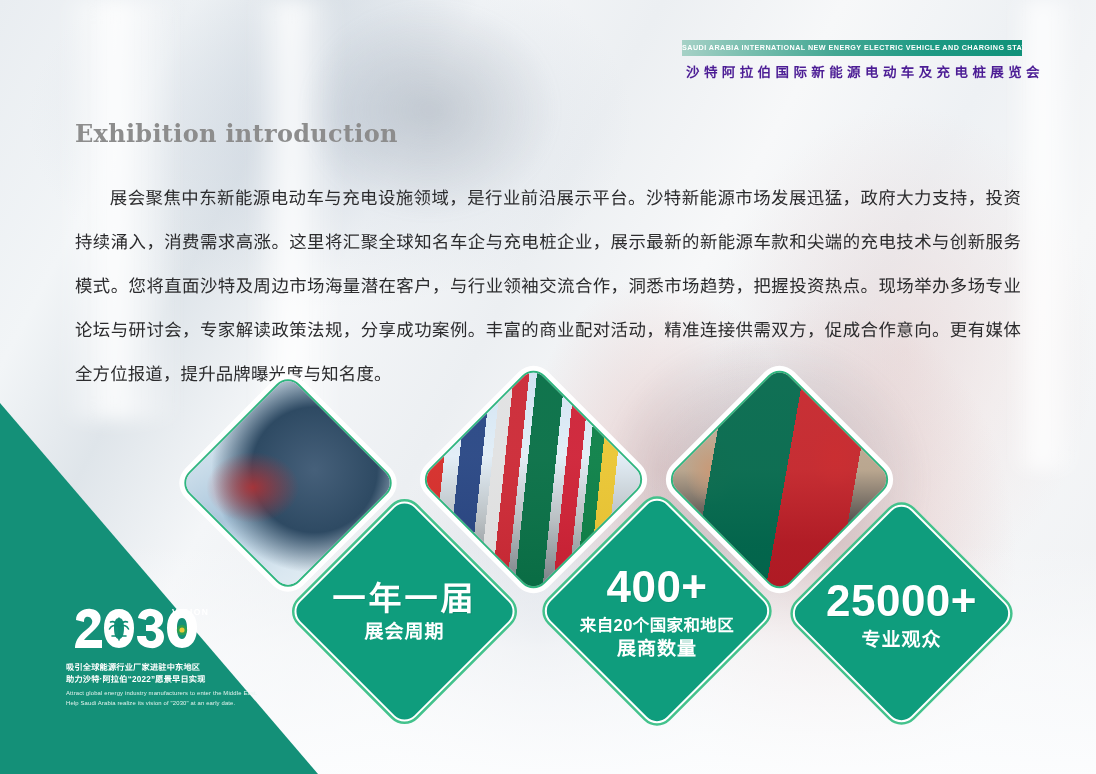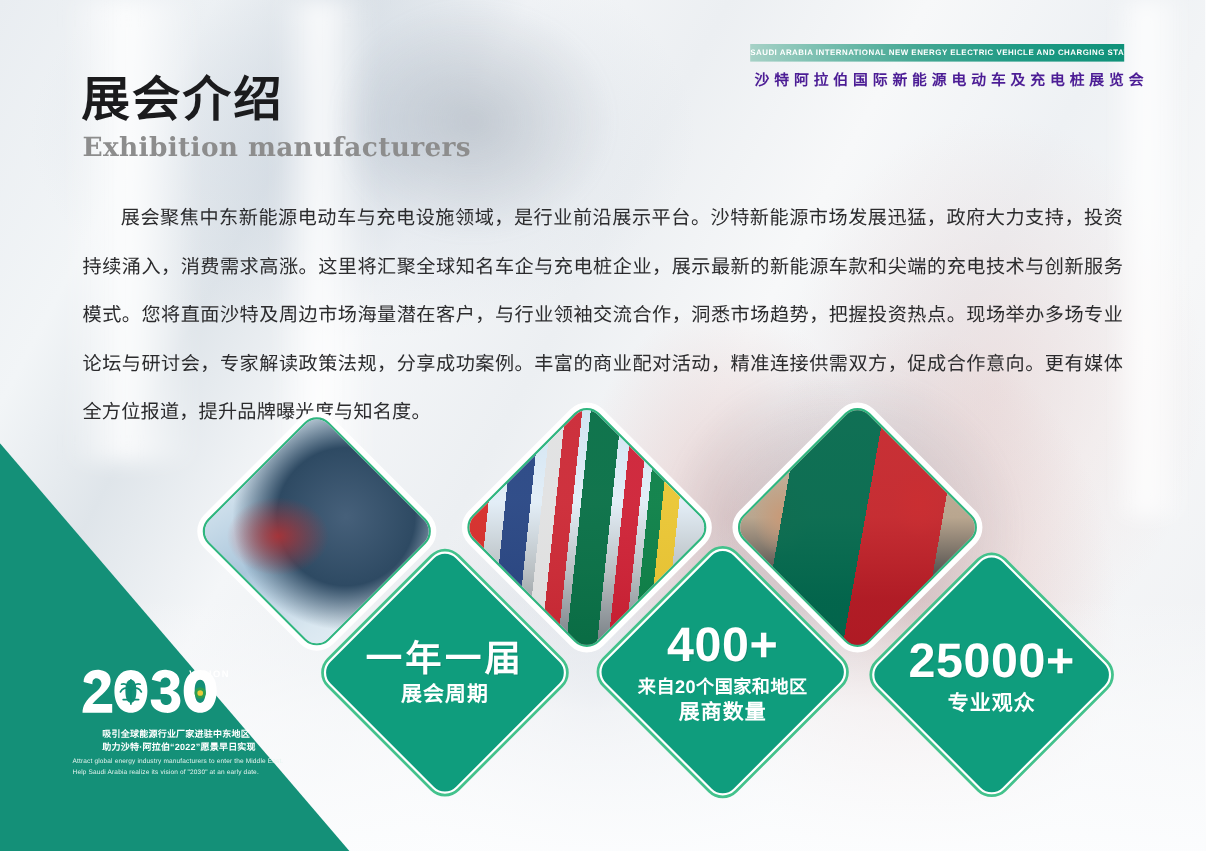--- a/index.html
+++ b/index.html
@@ -155,21 +155,20 @@
     margin-left: 6px;
   }
   .vision-logo svg { display: block; }
   .vision-cn-line {
     font-size: 8.2px;
     font-weight: 700;
     color: #ffffff;
     line-height: 12px;
     letter-spacing: 0.2px;
     white-space: nowrap;
-    margin-left: 27px;
   }
   .vision-cn-wrap { margin-top: 8px; }
   .vision-en-line {
     font-size: 5.9px;
     color: #e6f4f0;
     line-height: 9.6px;
     letter-spacing: 0.15px;
     white-space: nowrap;
   }
   .vision-en-wrap { margin-top: 3px; }
@@ -277,22 +276,21 @@
   <div class="bg-streak" style="left:1010px;top:0;width:70px;height:470px;"></div>
   <div class="bg-dark" style="left:600px;top:330px;width:330px;height:300px;"></div>
   <div class="bg-dark" style="left:300px;top:0px;width:260px;height:220px;"></div>
   <div class="bg-bottomwash"></div>
 
   <div class="brand-lockup">
     <span class="brand-en-band">SAUDI ARABIA INTERNATIONAL NEW ENERGY ELECTRIC VEHICLE AND CHARGING STATION EXPO</span>
     <span class="brand-cn">沙特阿拉伯国际新能源电动车及充电桩展览会</span>
   </div>
 
-  <div class="title-cn">展会介绍</div>
-  <div class="title-en">Exhibition manufacturers</div>
+  <div class="title-en">Exhibition introduction</div>
 
   <div class="body-copy">展会聚焦中东新能源电动车与充电设施领域，是行业前沿展示平台。沙特新能源市场发展迅猛，政府大力支持，投资持续涌入，消费需求高涨。这里将汇聚全球知名车企与充电桩企业，展示最新的新能源车款和尖端的充电技术与创新服务模式。您将直面沙特及周边市场海量潜在客户，与行业领袖交流合作，洞悉市场趋势，把握投资热点。现场举办多场专业论坛与研讨会，专家解读政策法规，分享成功案例。丰富的商业配对活动，精准连接供需双方，促成合作意向。更有媒体全方位报道，提升品牌曝光度与知名度。</div>
 
   <div class="teal-wedge-2"></div>
   <div class="teal-wedge"></div>
 
   <div class="vision-block">
     <div class="vision-logo">
       <svg width="148" height="48" viewBox="0 0 148 48" aria-hidden="true">
         <g fill="#ffffff">

